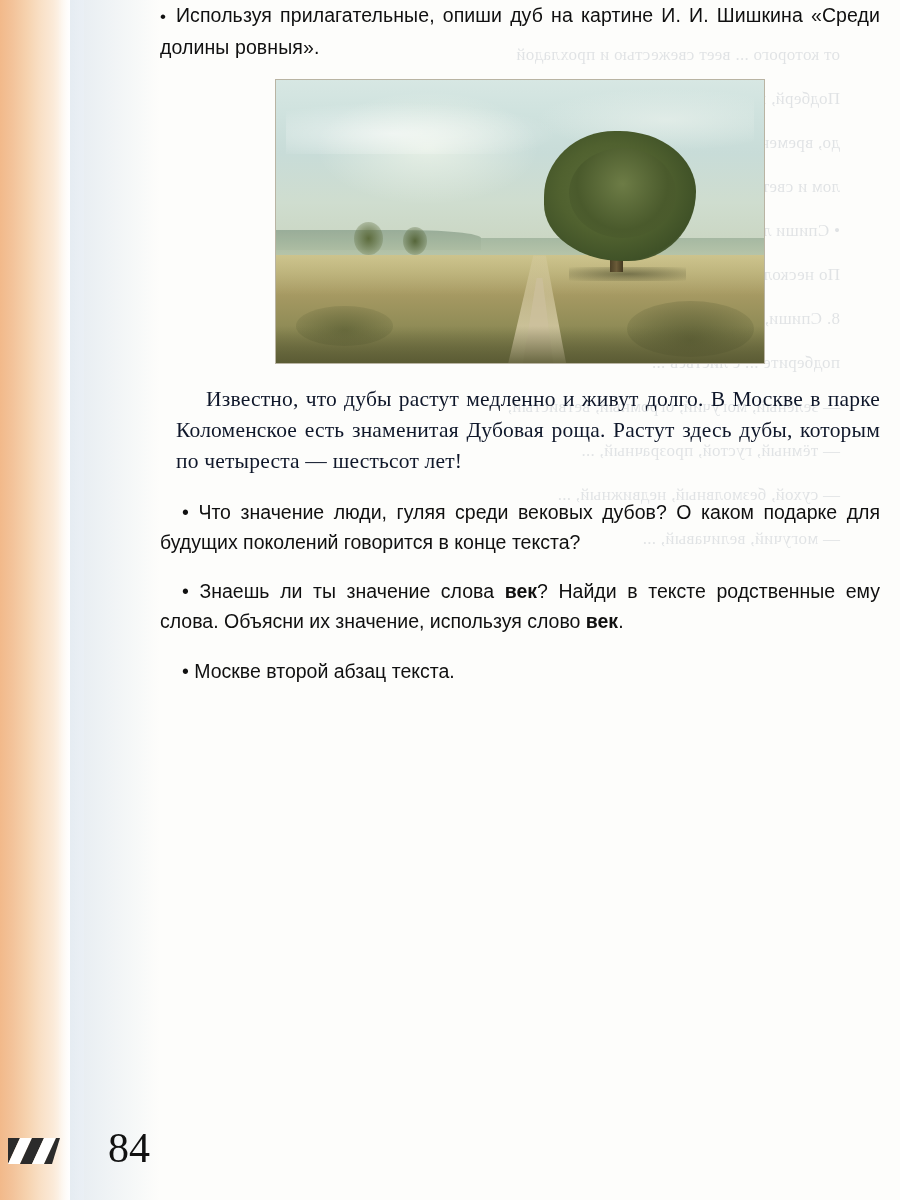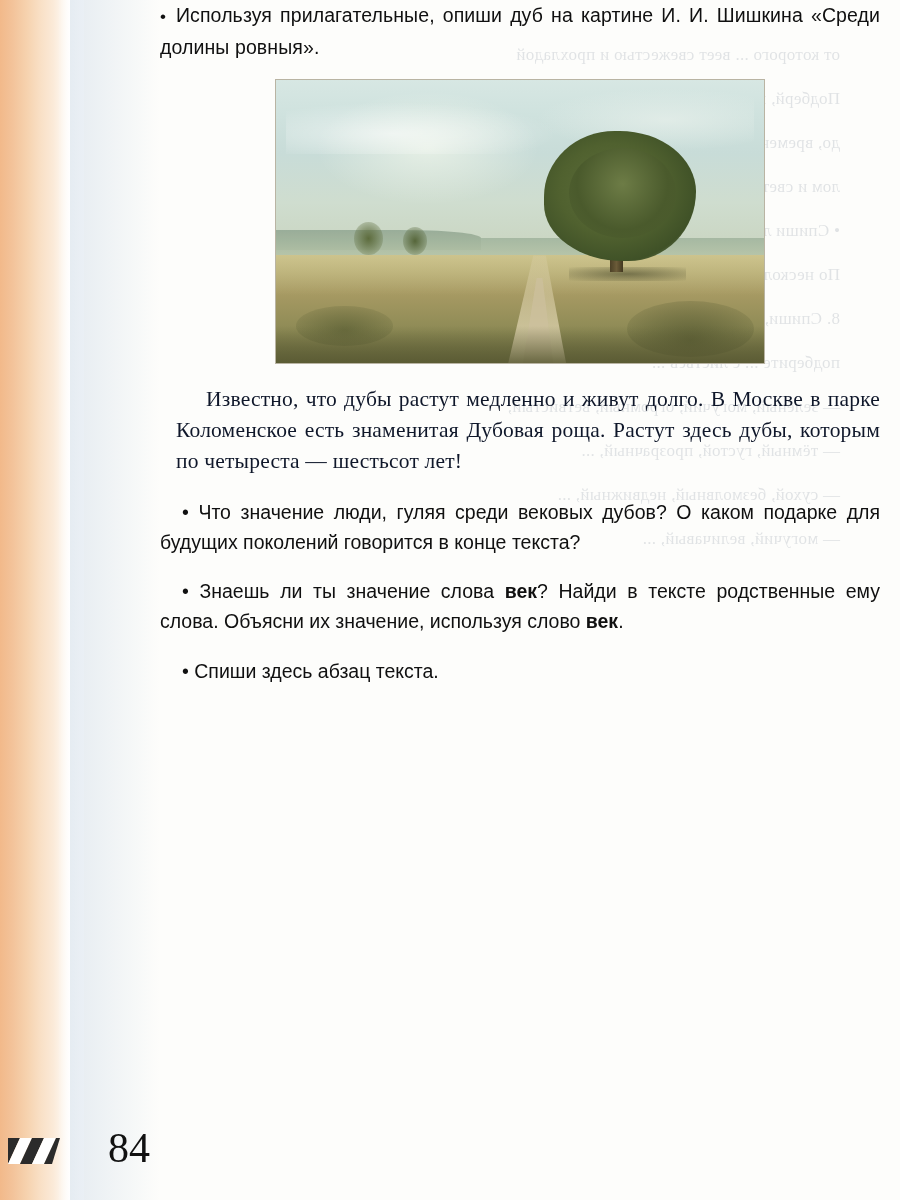--- a/index.html
+++ b/index.html
@@ -321,21 +321,21 @@
         <span>Что значение люди, гуляя среди вековых дубов? О каком подарке для будущих поколений говорится в конце текста?</span>
       </p>
 
       <p class="q-item">
         <span>•</span>
         <span>Знаешь ли ты значение слова </span><b>век</b><span>? Найди в тексте родственные ему слова. Объясни их значение, используя слово </span><b>век</b><span>.</span>
       </p>
 
       <p class="q-item">
         <span>•</span>
-        <span>Спиши здесь абзац текста.</span>
+        <span>Москве второй абзац текста.</span>
       </p>
 
     </div>
   </div>
 
   <div class="corner-mark">
     <svg width="52" height="26" viewBox="0 0 52 26" xmlns="http://www.w3.org/2000/svg">
       <polygon points="0,0 12,0 0,26" fill="#2b2b2b"></polygon>
       <polygon points="12,0 24,0 12,26 0,26" fill="#ffffff"></polygon>
       <polygon points="24,0 36,0 24,26 12,26" fill="#2b2b2b"></polygon>

